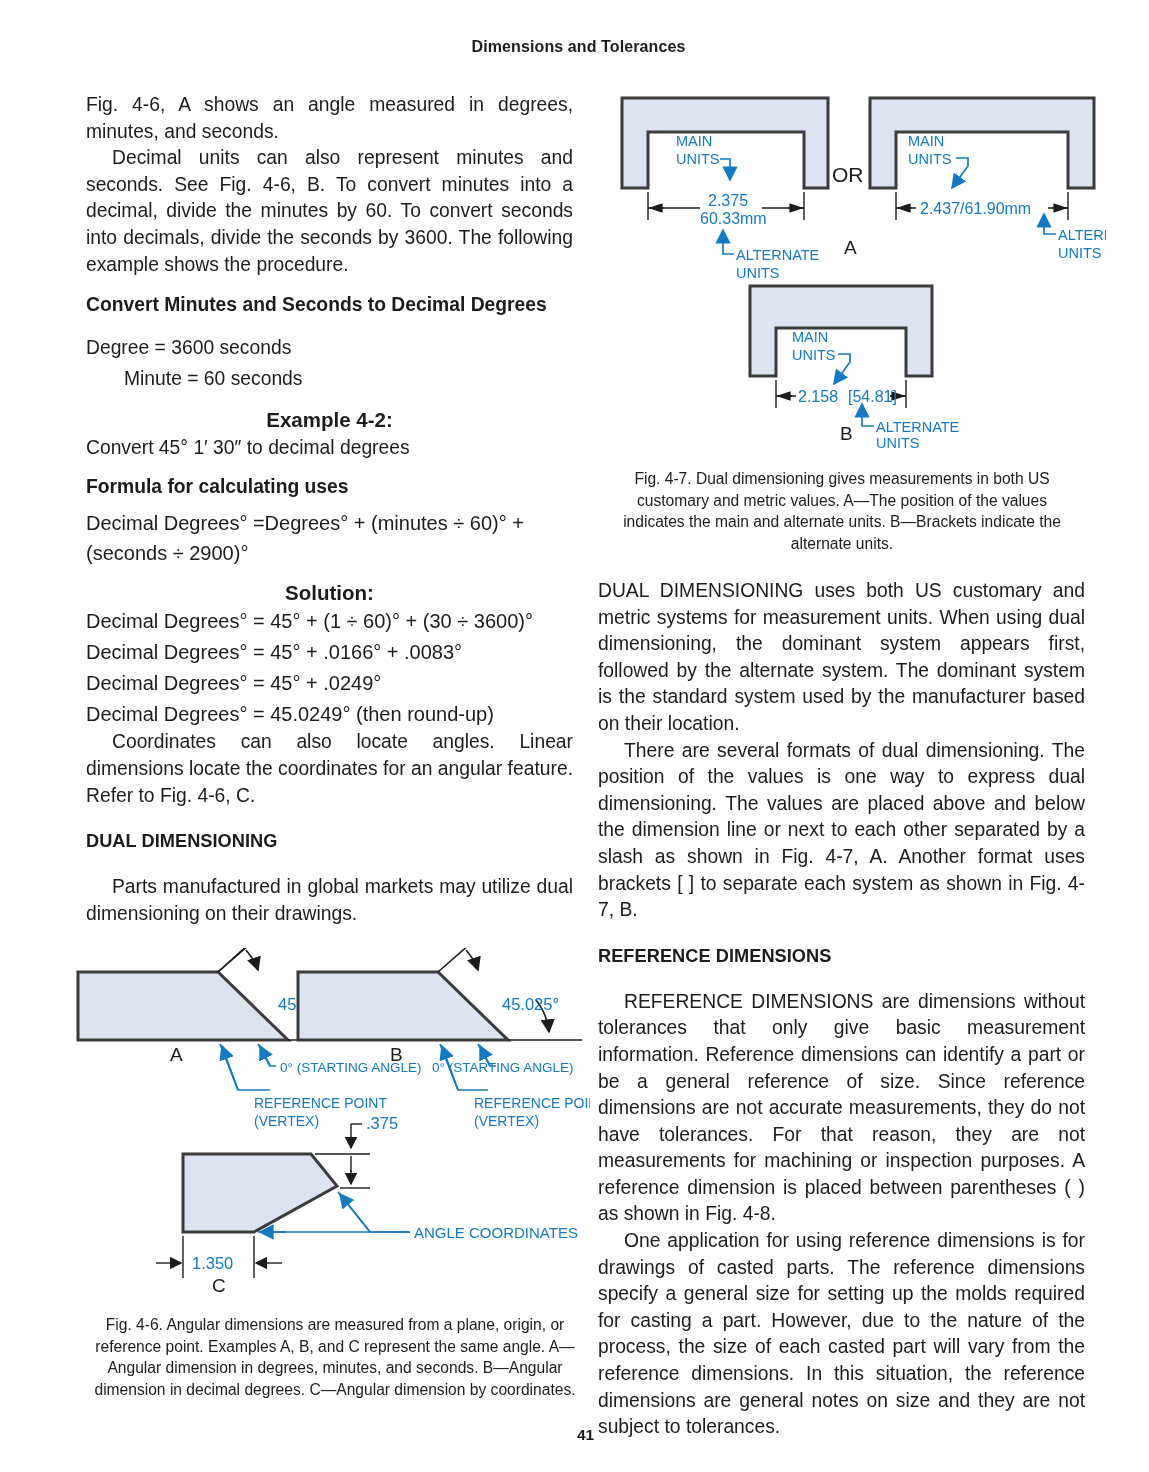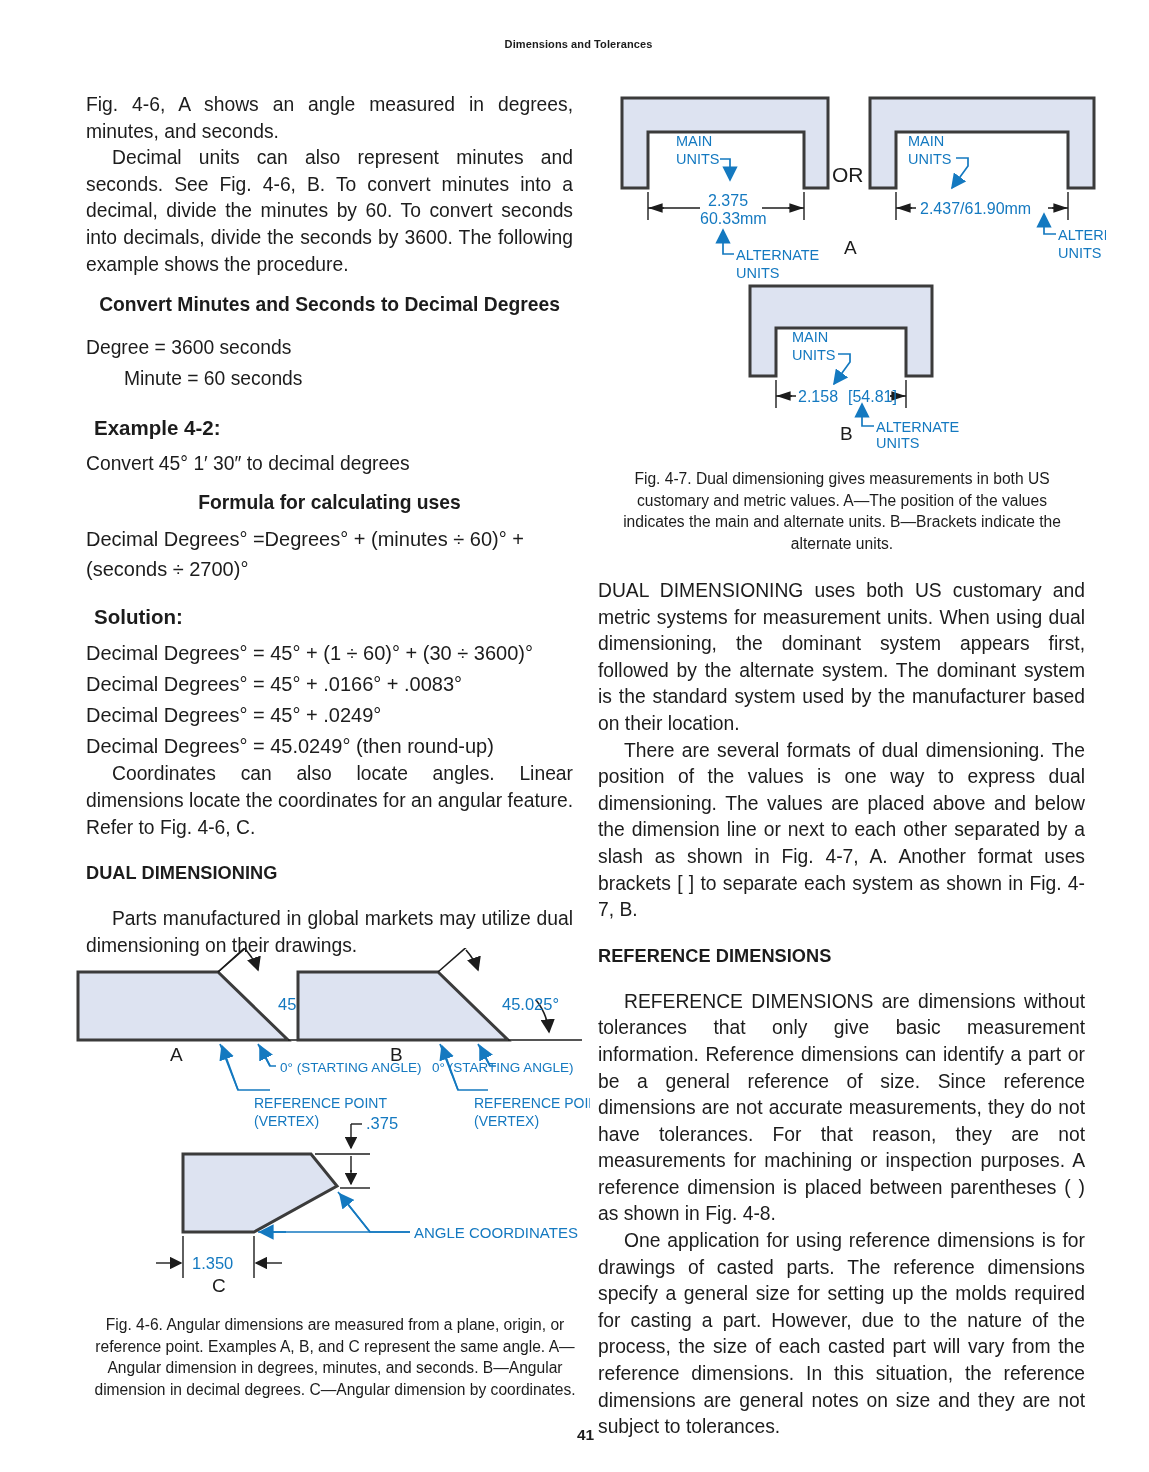--- a/index.html
+++ b/index.html
@@ -12,21 +12,21 @@
     color: #1c1c1c;
     position: relative;
     overflow: hidden;
   }
   .page { position: relative; width: 1149px; height: 1472px; }
 
   .running-head {
     position: absolute;
     top: 38px; left: 0; width: 1149px;
     text-align: center;
-    font-size: 11px;
+    font-size: 16px;
     font-weight: bold;
     letter-spacing: 0.1px;
     padding-left: 8px;
   }
 
   .col-left {
     position: absolute;
     left: 86px; top: 92px; width: 487px;
   }
 
@@ -45,38 +45,39 @@
     margin: 0;
     font-size: 18.2px;
     font-weight: bold;
     letter-spacing: 0.05px;
   }
 
   .gap-sm { height: 14px; }
   .gap-md { height: 22px; }
 
   .center-head {
-    text-align: center;
+    text-align: left;
     font-size: 19.3px;
     font-weight: bold;
     line-height: 26px;
     margin: 0;
   }
   .center-line {
     font-size: 19.3px;
     line-height: 31px;
     margin: 0;
   }
   .center-line.right-ind { padding-left: 38px; }
 
   .bold-lead {
     font-size: 20.5px;
     font-weight: bold;
-    margin: 8px;
+    margin: 0;
     line-height: 27px;
+    text-align: center;
   }
   .plain-line {
     font-size: 19.3px;
     line-height: 30.5px;
     margin: 0;
   }
   .eq-line {
     font-size: 20px;
     line-height: 30.8px;
     margin: 0;
@@ -122,21 +123,21 @@
     <p class="center-line right-ind">Minute = 60 seconds</p>
 
     <div style="height:12px"></div>
     <p class="bold-lead">Example 4-2:</p>
     <p class="plain-line">Convert 45° 1′ 30″ to decimal degrees</p>
 
     <div style="height:10px"></div>
     <p class="center-head">Formula for calculating uses</p>
     <div style="height:8px"></div>
     <p class="eq-line">Decimal Degrees° =Degrees° + (minutes ÷ 60)° +</p>
-    <p class="eq-line">(seconds ÷ 2700)°</p>
+    <p class="eq-line">(seconds ÷ 2900)°</p>
 
     <div style="height:10px"></div>
     <p class="bold-lead">Solution:</p>
     <p class="eq-line">Decimal Degrees° = 45° + (1 ÷ 60)° + (30 ÷ 3600)°</p>
     <p class="eq-line">Decimal Degrees° = 45° + .0166° + .0083°</p>
     <p class="eq-line">Decimal Degrees° = 45° + .0249°</p>
     <p class="eq-line">Decimal Degrees° = 45.0249° (then round-up)</p>
 
     <p class="body indent">Coordinates can also locate angles. Linear dimensions locate the coordinates for an angular feature. Refer to Fig. 4-6, C.</p>
 

